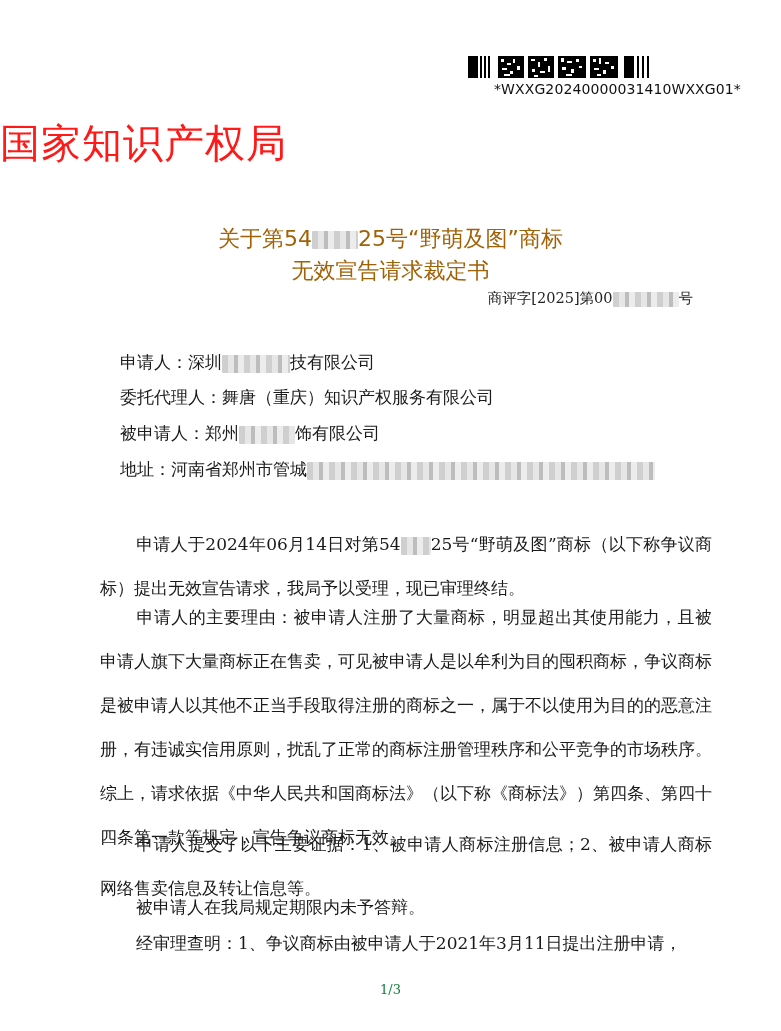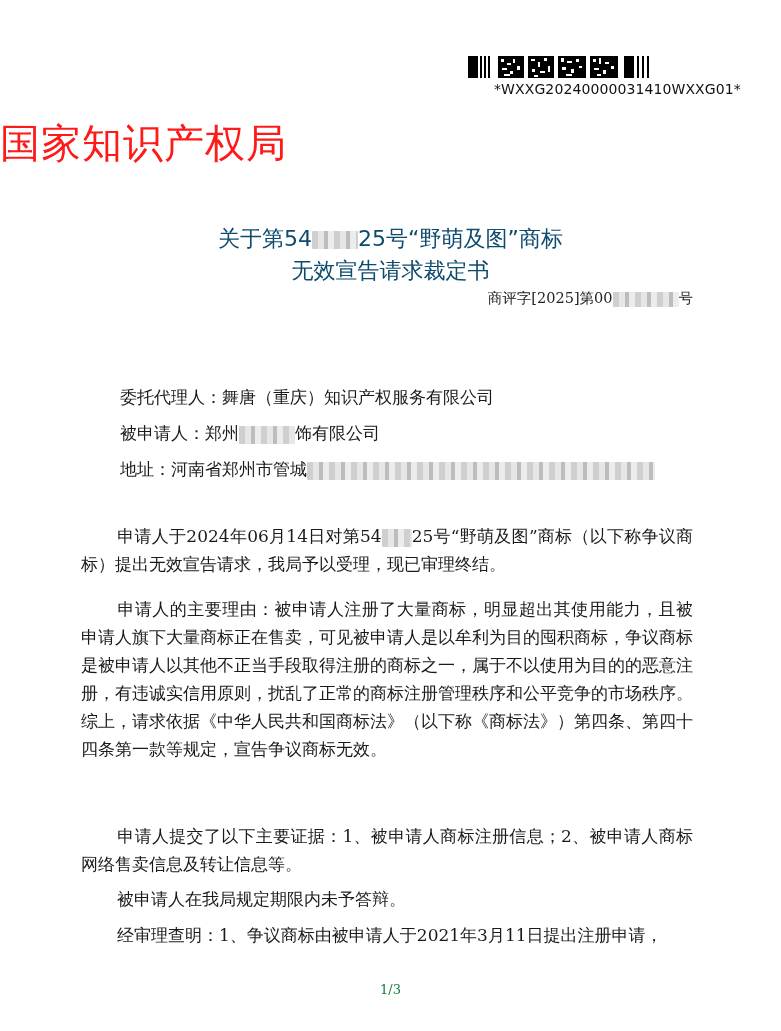--- a/index.html
+++ b/index.html
@@ -10,32 +10,32 @@
     .barcode { position: absolute; left: 468px; top: 54px; width: 200px; height: 26px; }
     .barcode svg { display: block; }
     .barcode-text { position: absolute; left: 494px; top: 81px; font-family: "DejaVu Sans", sans-serif;
                     font-size: 14px; letter-spacing: 0.1px; color: #111; white-space: nowrap; }
 
     .agency { position: absolute; left: 0; width: 781px; top: 118px; text-align: left;
               font-family: "DejaVu Sans", "Liberation Sans", sans-serif; font-size: 40px; color: #ff1a1a;
               letter-spacing: 1px; line-height: 50px; }
 
     .title { position: absolute; left: 0; width: 781px; text-align: center;
-             font-family: "DejaVu Sans", "Liberation Sans", sans-serif; font-size: 22px; color: #0c4a6e; line-height: 30px; }
+             font-family: "DejaVu Sans", "Liberation Sans", sans-serif; font-size: 22px; color: #a16207; line-height: 30px; }
     .title.l1 { top: 224px; }
     .title.l2 { top: 256px; }
 
     .blur { display: inline-block; vertical-align: middle; height: 18px; border-radius: 1px;
             background: repeating-linear-gradient(90deg, #cfcfcf 0 6px, #e6e6e6 6px 12px, #bdbdbd 12px 16px, #ececec 16px 22px); filter: blur(0.6px); }
 
     .docno { position: absolute; right: 88px; top: 289px; font-size: 14.5px; color: #222; white-space: nowrap; }
 
     .party { position: absolute; left: 120px; font-size: 17px; line-height: 24px; white-space: nowrap; color: #1a1a1a; }
 
-    .para { position: absolute; left: 81px; width: 612px; font-size: 17px; line-height: 28px; color: #1a1a1a;
+    .para { position: absolute; left: 100px; width: 612px; font-size: 17px; line-height: 44px; color: #1a1a1a;
             text-align: justify; }
     .para .indent { display: inline-block; width: 36px; }
 
     .footer { position: absolute; left: 0; width: 781px; top: 982px; text-align: center; font-size: 13px; color: #15803d; }
   </style>
 </head>
 <body>
 
 <div class="page">
 
@@ -93,20 +93,23 @@
 
   <div class="title l1">
     <span>关于第54</span><span class="blur" style="width:46px;"></span><span>25号“野萌及图”商标</span>
   </div>
   <div class="title l2">无效宣告请求裁定书</div>
 
   <div class="docno">
     <span>商评字[2025]第00</span><span class="blur" style="width:66px;height:15px;"></span><span>号</span>
   </div>
 
+  <div class="party" style="top:350px;">
+    <span>申请人：</span><span>深圳</span><span class="blur" style="width:68px;"></span><span>技有限公司</span>
+  </div>
   <div class="party" style="top:385px;">
     <span>委托代理人：</span><span>舞唐（重庆）知识产权服务有限公司</span>
   </div>
   <div class="party" style="top:421px;">
     <span>被申请人：</span><span>郑州</span><span class="blur" style="width:56px;"></span><span>饰有限公司</span>
   </div>
   <div class="party" style="top:457px;">
     <span>地址：</span><span>河南省郑州市管城</span><span class="blur" style="width:348px;"></span>
   </div>
 

